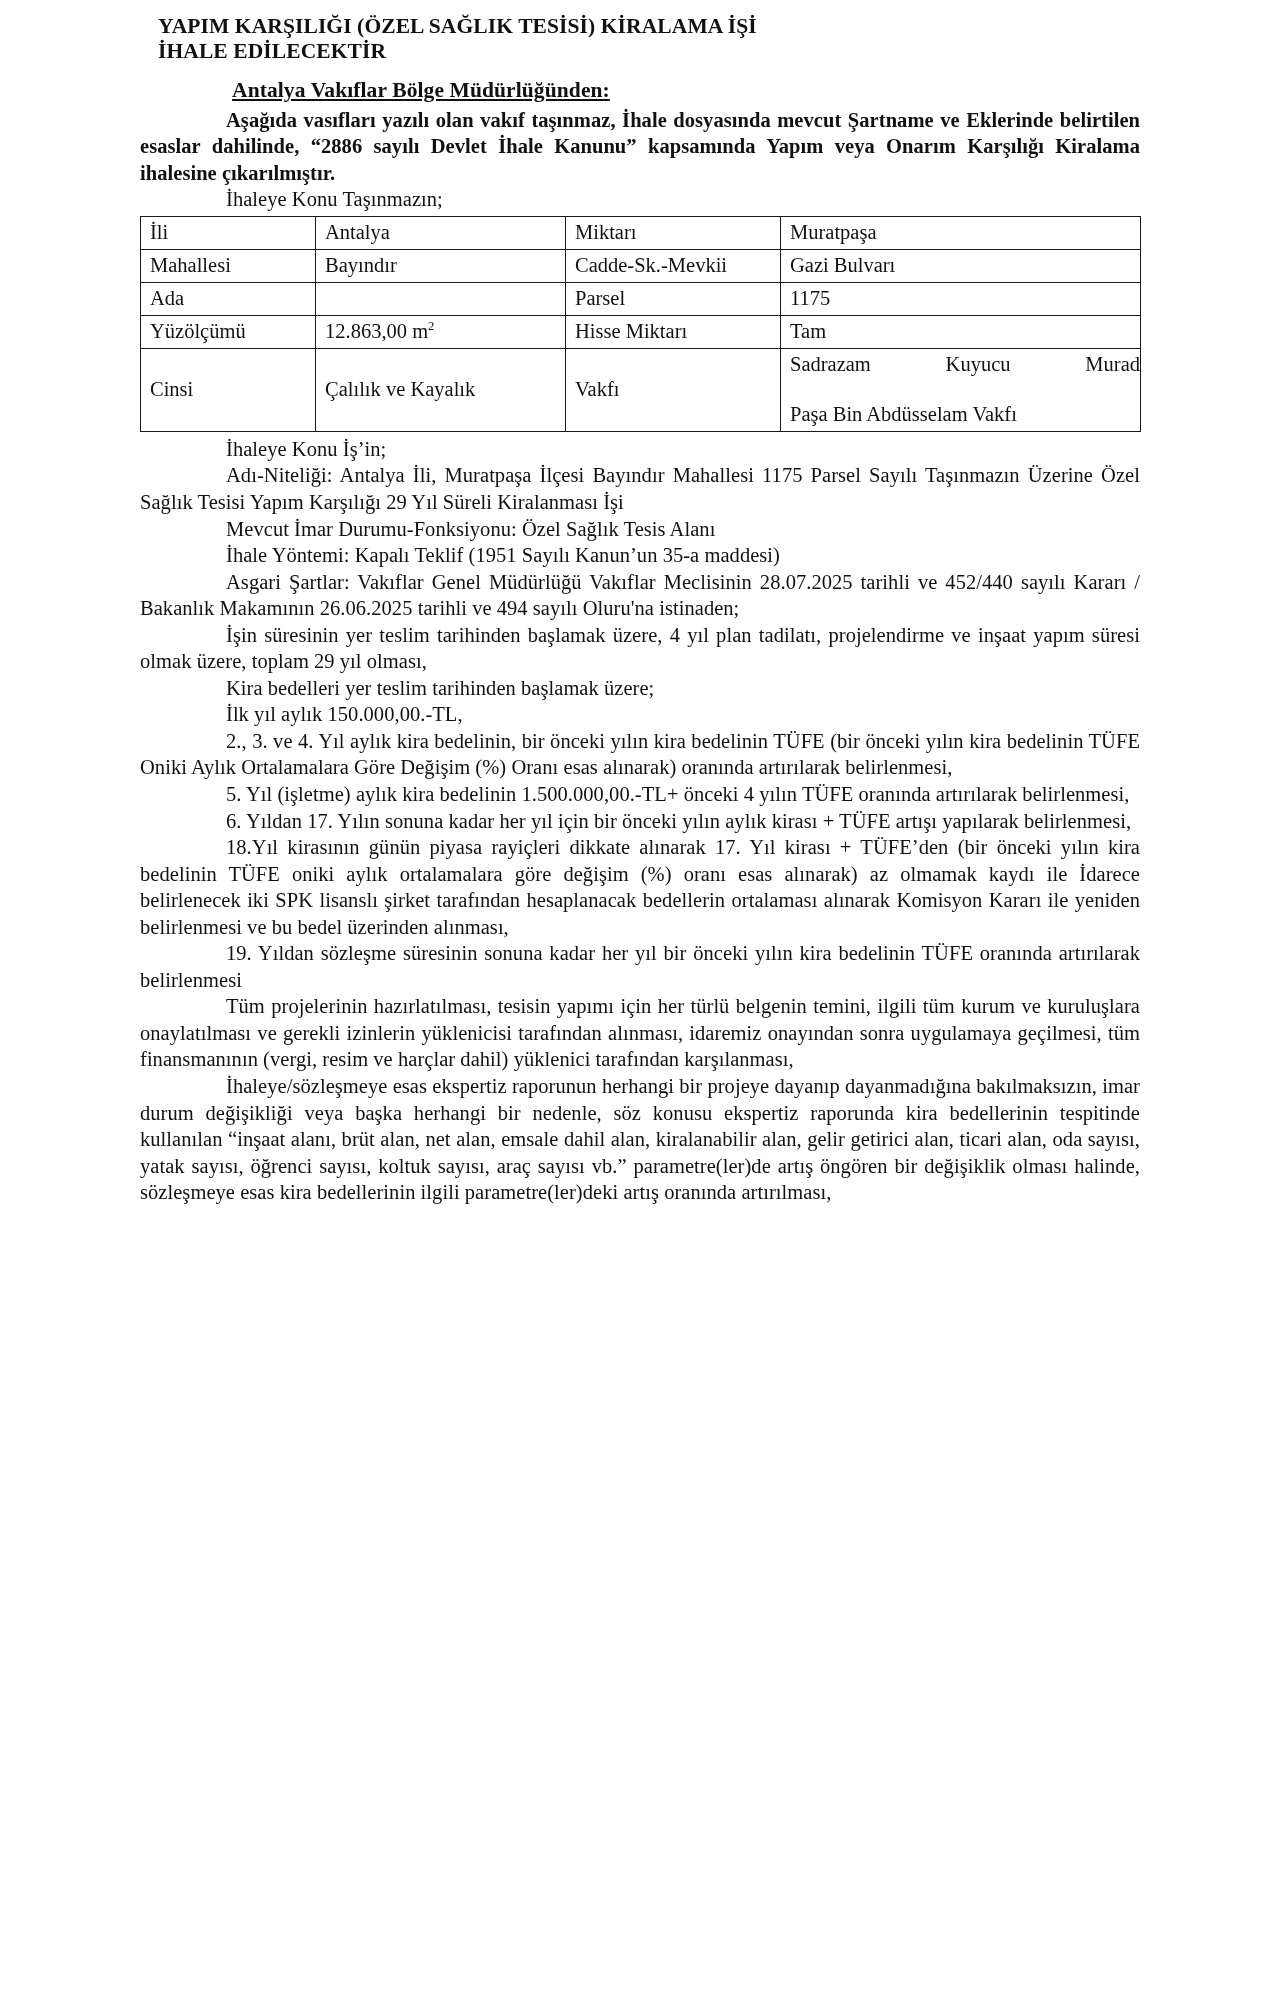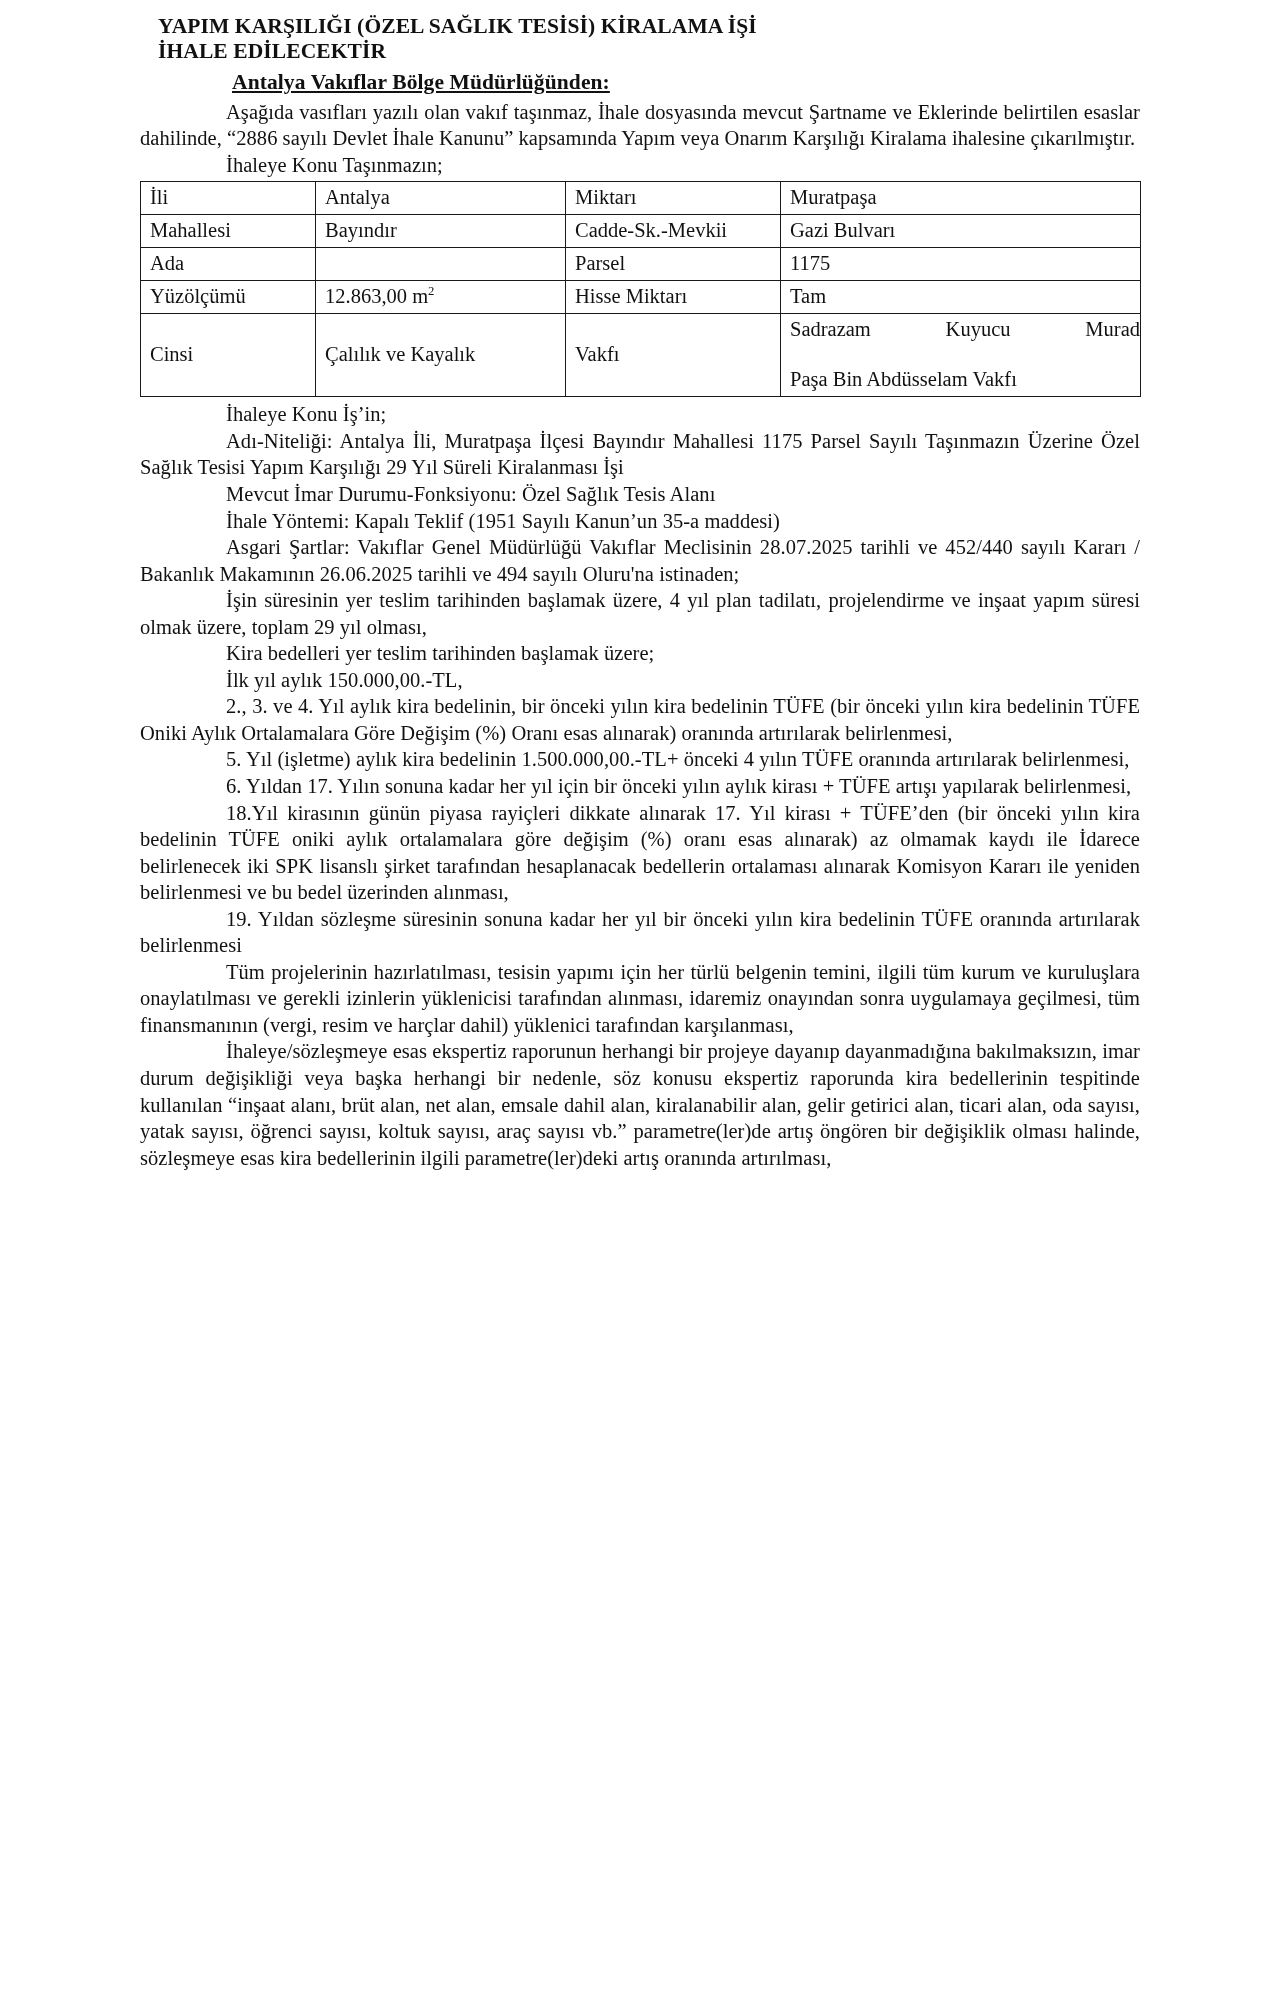--- a/index.html
+++ b/index.html
@@ -33,38 +33,39 @@
     padding: 0 18px;
   }
   .doc-title .line2 {
     display: block;
   }
   .authority {
     font-weight: bold;
     font-size: 21.5px;
     text-decoration: underline;
     text-underline-offset: 2px;
-    margin: 4px 0 4px 92px;
+    margin: 12px 0 4px 92px;
     display: inline-block;
     letter-spacing: 0.1px;
   }
 
   
   p.para {
     margin: 0;
     font-size: 20.5px;
     line-height: 1.295;
     text-align: justify;
     text-justify: inter-word;
     text-indent: 86px;
     padding: 0;
     letter-spacing: 0.05px;
   }
   p.lead {
     margin-bottom: 0px;
+    font-weight: bold;
   }
   .sub-label {
     text-indent: 86px;
   }
 
   
   table.info {
     border-collapse: collapse;
     width: 100%;
     margin: 3px 0 4px 0;

